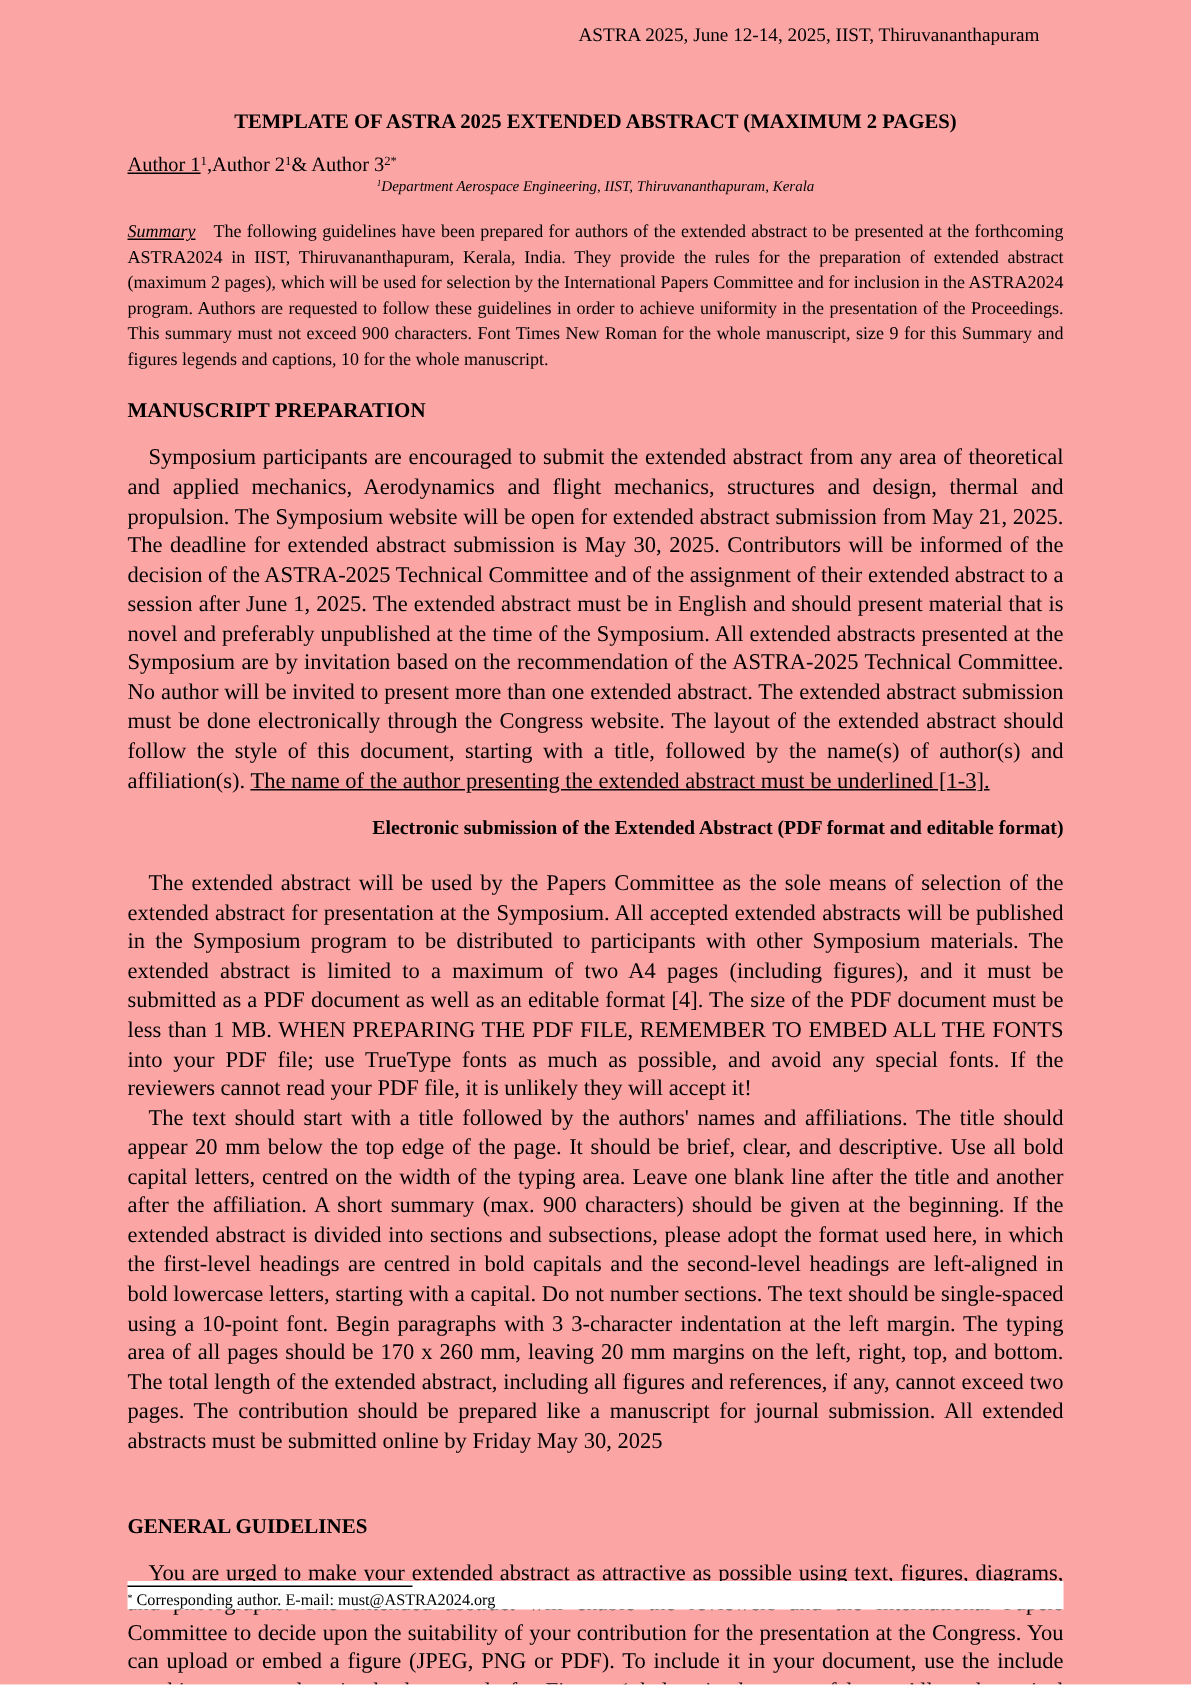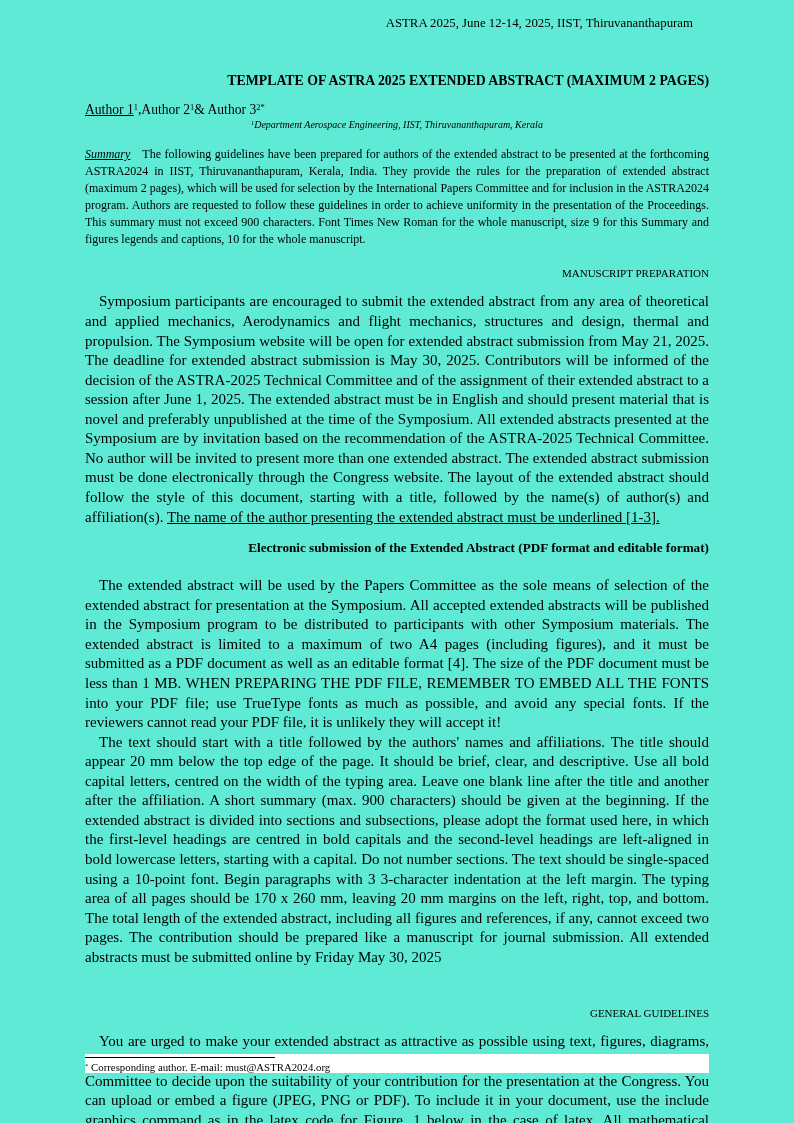--- a/index.html
+++ b/index.html
@@ -2,35 +2,35 @@
 <html lang="en"><head>
 <meta charset="utf-8">
 <style>
   * { margin: 0; padding: 0; box-sizing: border-box; }
   html, body { background: #ffffff; }
   .page {
     position: relative;
     width: 794px;
     height: 1123px;
     margin: 0 auto;
-    background: #5eead4;
+    background: #fca5a5;
     color: #000000;
     font-family: "Liberation Serif", "DejaVu Serif", serif;
     padding: 16px 85px 0 85px;
     overflow: hidden;
   }
   .running-header {
     font-size: 12.8px;
     text-align: right;
     padding-right: 16px;
     white-space: nowrap;
   }
   .doc-title {
     margin-top: 42px;
-    text-align: right;
+    text-align: center;
     font-weight: bold;
     font-size: 13.8px;
   }
   .authors {
     margin-top: 13px;
     text-align: left;
     font-size: 13.6px;
   }
   .affil {
     text-align: center;
@@ -53,23 +53,23 @@
     text-align: justify;
   }
   .summary-label {
     font-style: italic;
     text-decoration: underline;
     margin-right: 12px;
   }
   .section-heading {
     margin-top: 19px;
     margin-bottom: 13px;
-    text-align: right;
-    font-weight: normal;
-    font-size: 11px;
+    text-align: left;
+    font-weight: bold;
+    font-size: 14px;
   }
   .section-heading.gg { margin-top: 40px; }
   p.body {
     font-size: 15px;
     line-height: 1.305;
     text-align: justify;
     text-indent: 14px;
     hyphens: auto;
     -webkit-hyphens: auto;
   }

